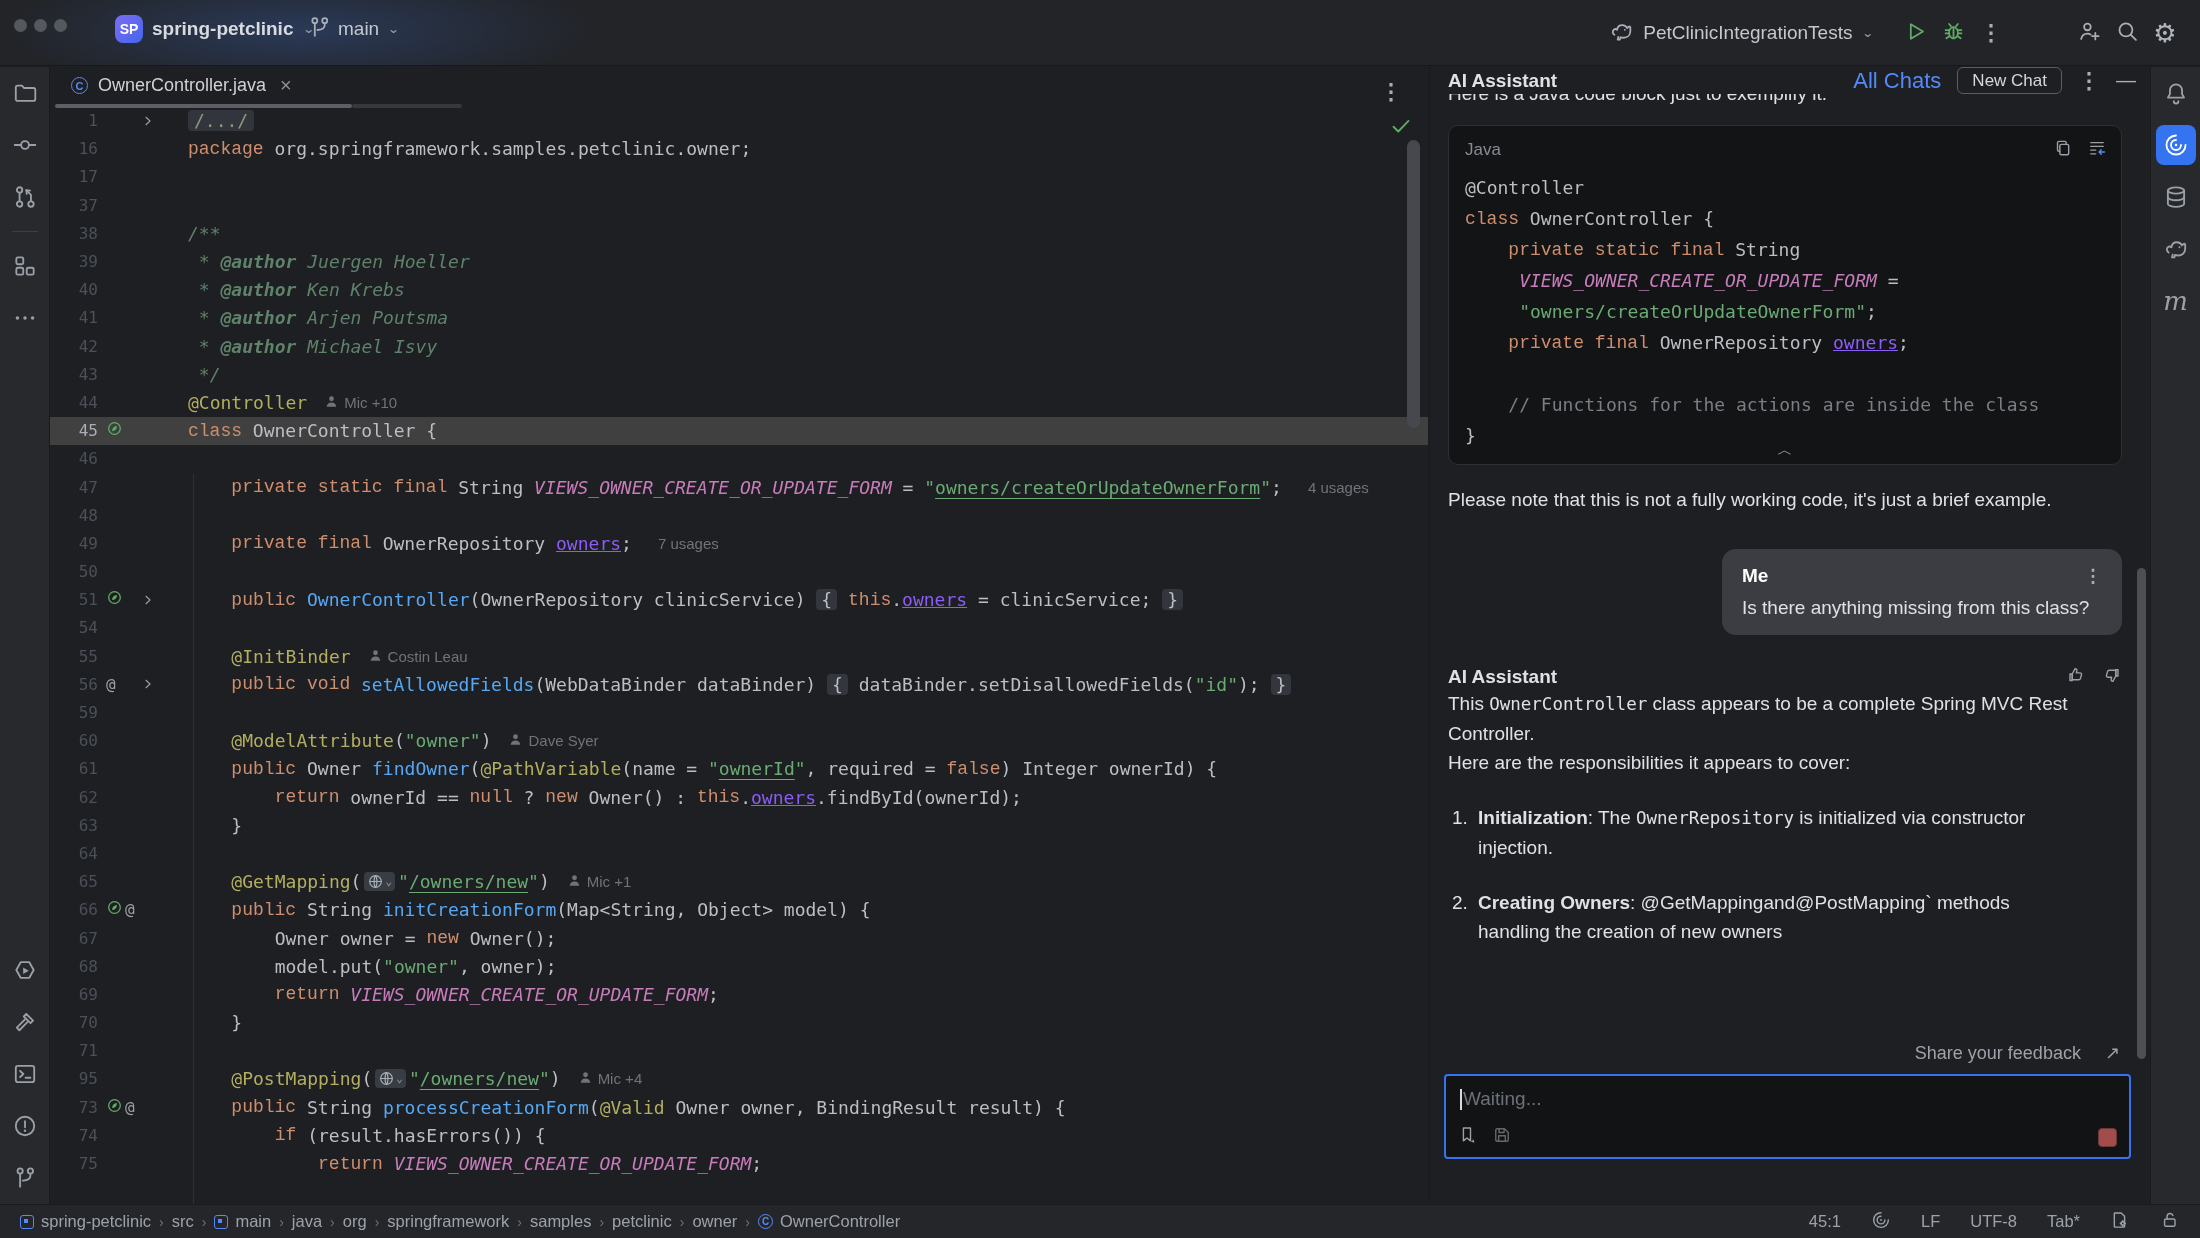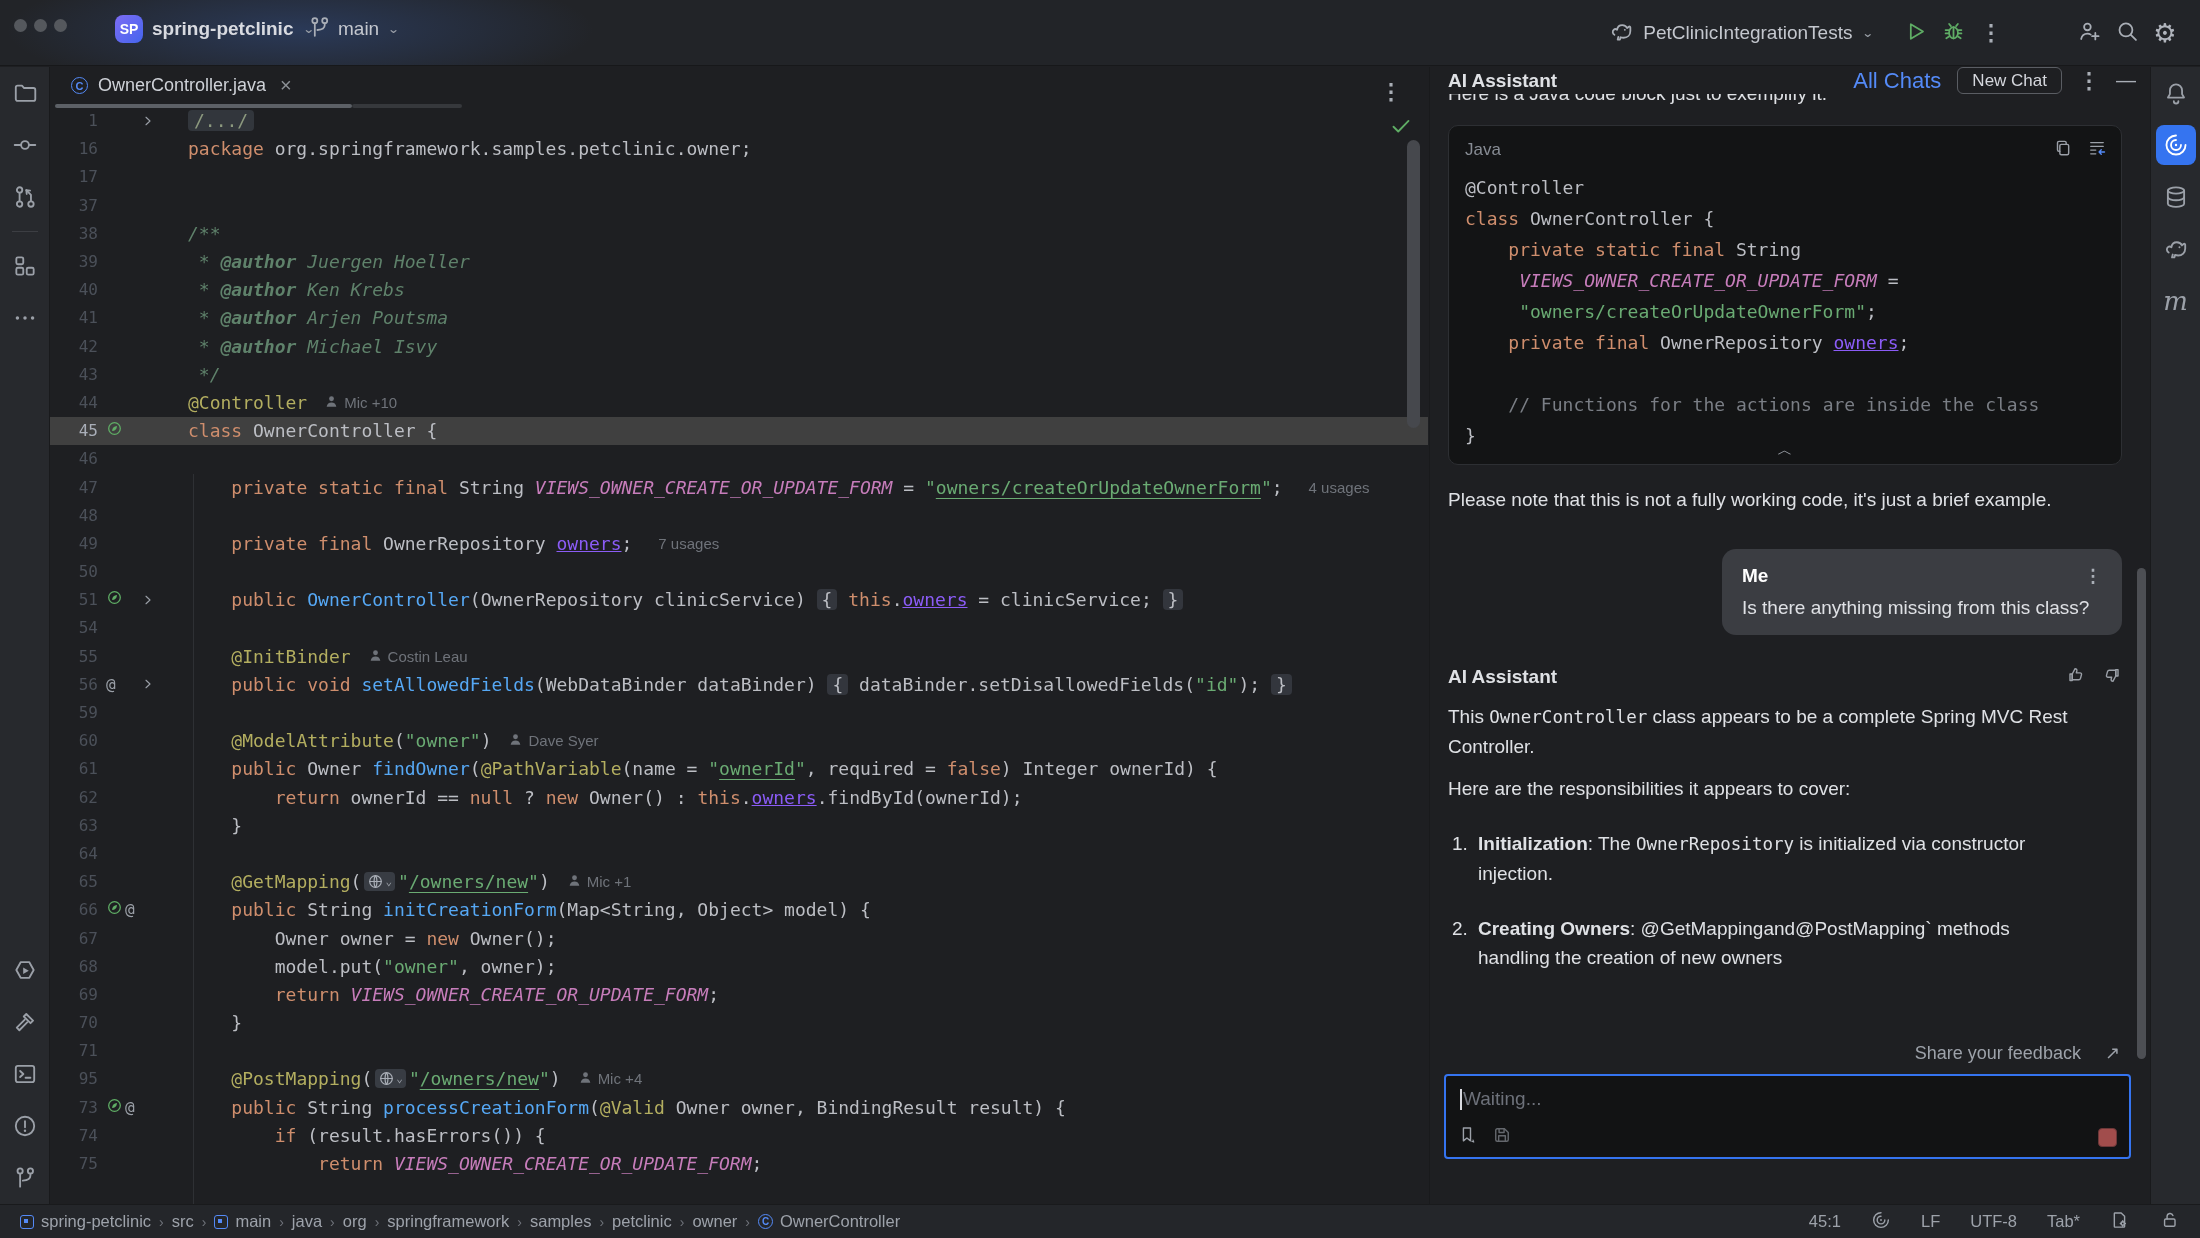--- a/index.html
+++ b/index.html
@@ -73,21 +73,21 @@
   .crow.cur { background:#404040; }
   .lnum { width:52px; flex:0 0 52px; text-align:right; color:#4b5059; font-size:16px; padding-right:4px; }
   .crow.cur .lnum { color:#a9aeb8; }
   .gic { width:40px; flex:0 0 40px; display:flex; align-items:center; justify-content:flex-start; gap:2px; padding-left:4px; }
   .gic svg { width:17px; height:17px; }
   .gat { color:#9ba0a8; font-size:16px; font-family:"DejaVu Sans Mono", monospace; }
   .gfold { width:30px; flex:0 0 30px; color:#9ba0a8; display:flex; align-items:center; }
   .gfold svg { width:12px; height:12px; }
   .ctext { margin-left:16px; display:flex; align-items:center; }
 
-  .tk-kw { color:#cf8e6d; } .tk-ann { color:#b3ae60; } .tk-str { color:#6aab73; }
+  .tk-kw { color:#cf8e6d;font-family:Liberation Mono, monospace; } .tk-ann { color:#b3ae60; } .tk-str { color:#6aab73; }
   .tk-strU { color:#6aab73; text-decoration:underline; text-underline-offset:4px; }
   .tk-cons { color:#c77dbb; font-style:italic; } .tk-fld { color:#8b5cf6;text-decoration:underline; }
   .tk-mtd { color:#56a8f5; } .tk-txt { color:#bcbec4; } .tk-cmt { color:#7a7e85; }
   .tk-doc { color:#5f826b; font-style:italic; }
   .tk-doctag { color:#5f826b; font-style:italic; font-weight:bold; }
   .tk-fold { background:#32363c; color:#8d9a7f; border-radius:4px; padding:0 6px; }
   .tk-brace { background:#33363d; color:#bcbec4; border-radius:4px; padding:0 5px; }
   .globe-chip { display:inline-flex; align-items:center; background:#383c43; border-radius:4px; padding:1px 3px; margin:0 3px; color:#a9aeb6; }
   .globe-chip svg { width:17px; height:17px; }
   .globe-chip .gc-ch { font-size:11px; color:#9ba0a8; margin-left:1px; }
@@ -120,21 +120,21 @@
   .me-bubble { margin-top:38px; margin-left:auto; width:400px; background:#3b3d42; border-radius:14px; padding:16px 20px; }
   .me-head { display:flex; align-items:flex-start; }
   .me-name { color:#ffffff; font-size:19px; font-weight:bold; }
   .me-kebab { margin-left:auto; color:#a9aeb6; font-size:18px; font-weight:bold; }
   .me-text { margin-top:10px; color:#dfe1e5; font-size:19px; }
   .resp-head { margin-top:30px; display:flex; align-items:center; }
   .resp-name { color:#dfe1e5; font-size:19px; font-weight:bold; }
   .resp-icons { margin-left:auto; display:flex; gap:16px; color:#9ba0a8; }
   .resp-icons svg { width:20px; height:20px; }
   .resp-block { color:#dfe1e5; font-size:19px; line-height:29px; }
-  .resp-p { margin-top:13px; }
+  .resp-p { }
   .resp-li { margin-top:26px; display:flex; }
   .resp-li .li-num { width:30px; flex:0 0 30px; text-align:left; padding-left:4px; }
   .resp-li .li-body { flex:1; }
   .rt-m { font-family:"DejaVu Sans Mono", monospace; font-size:17.5px; }
   .rt-b { font-weight:bold; }
   .feedback { position:absolute; right:30px; bottom:140px; color:#9da2aa; font-size:18px; display:flex; gap:24px; align-items:center; }
   .chat-input { position:absolute; left:14px; right:19px; bottom:45px; height:85px; background:#121314;
     border:2px solid #3574f0; border-radius:4px; padding:12px 14px; }
   .caret-bar { display:inline-block; width:2px; height:21px; background:#d8dae0; vertical-align:middle; margin-right:1px; }
   .placeholder { color:#6d717a; font-size:19px; vertical-align:middle; }

